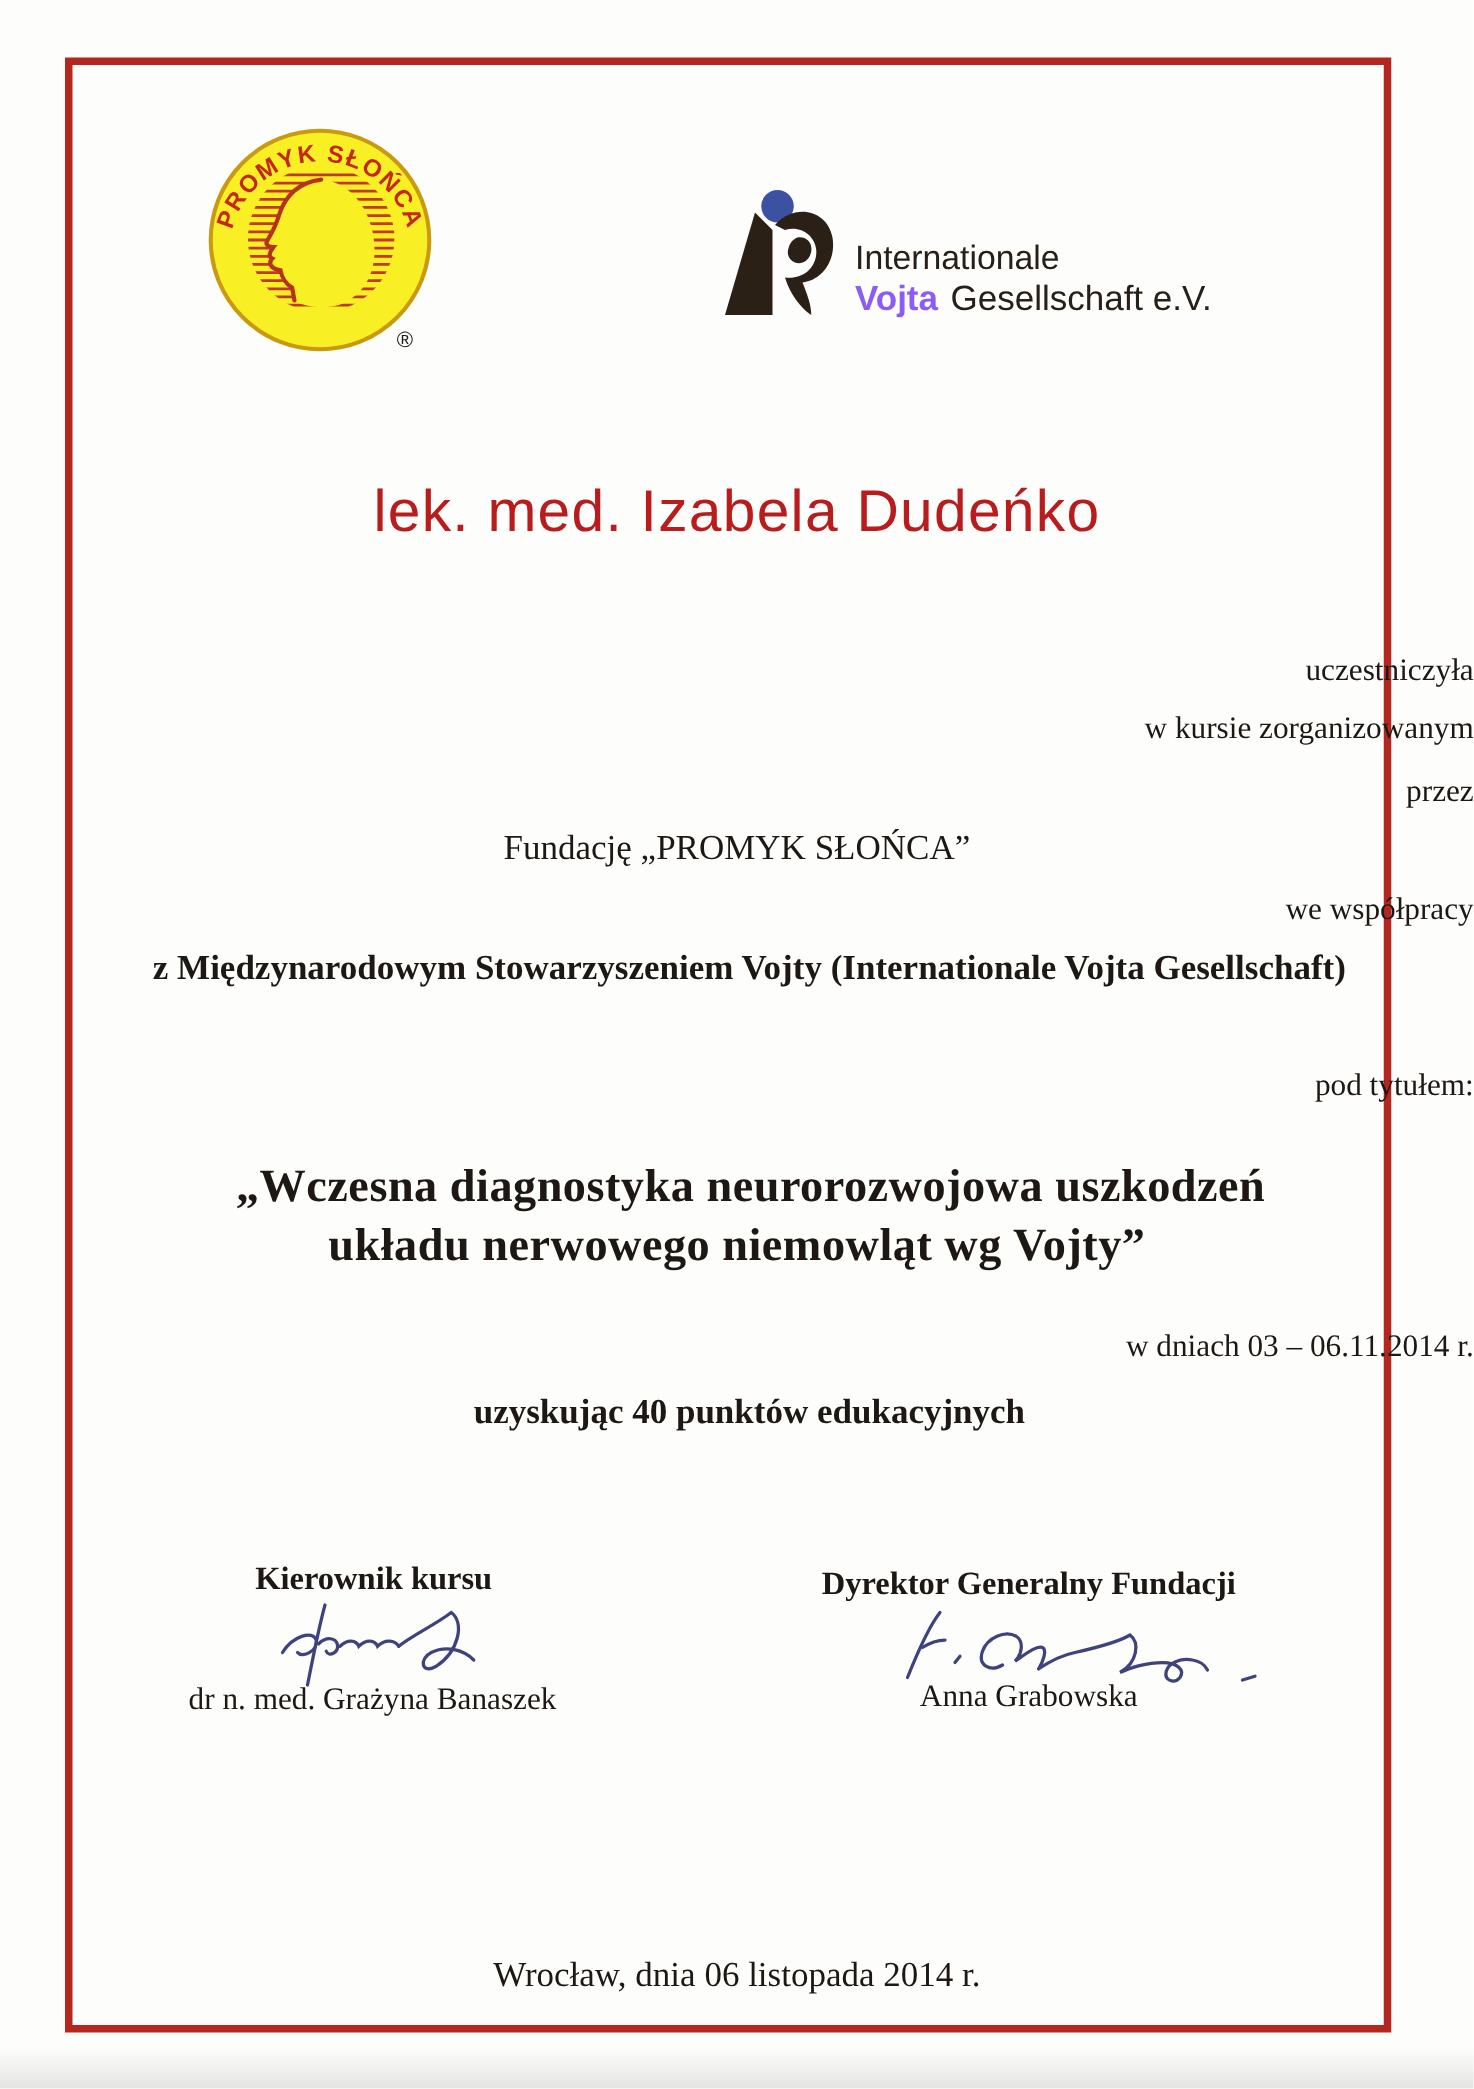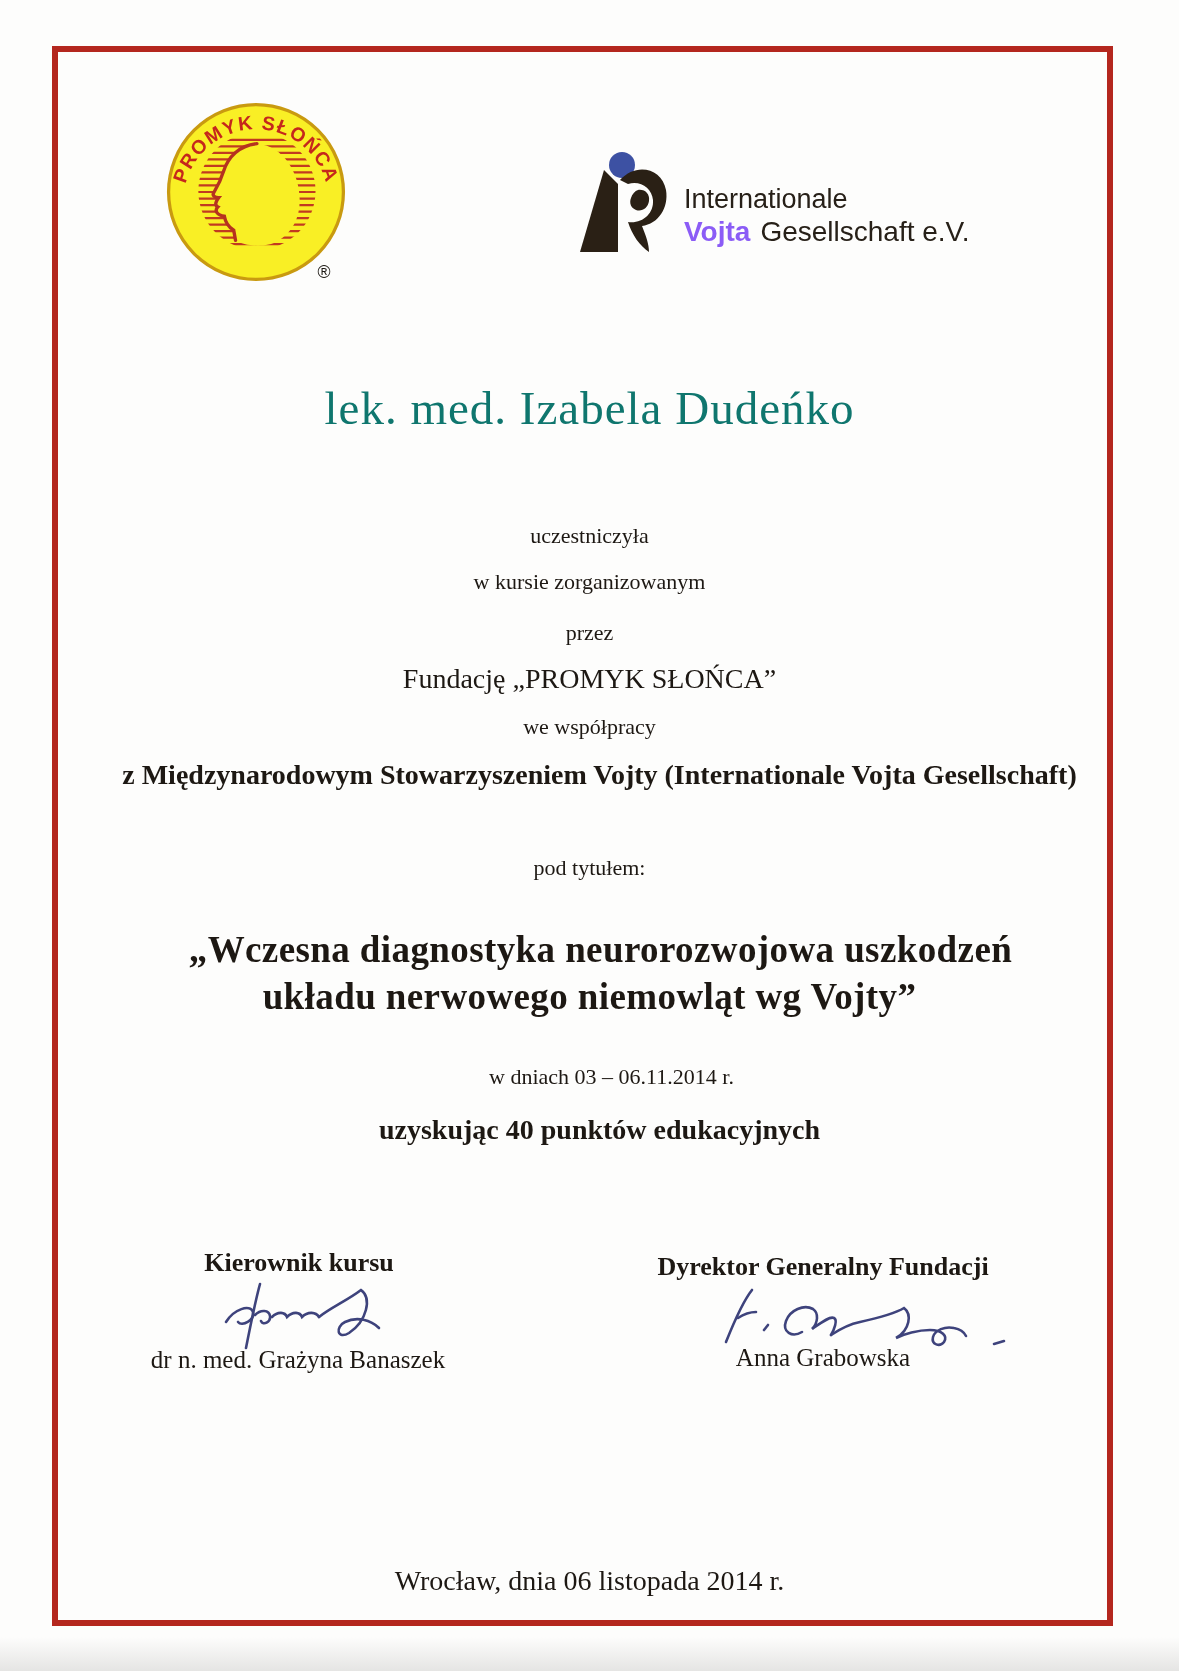--- a/index.html
+++ b/index.html
@@ -6,32 +6,32 @@
   #page{
     position:relative;width:1179px;height:1671px;
     background:#fdfdfc;overflow:hidden;
     font-family:"Liberation Serif",serif;color:#1d1813;
   }
   #frame{
     position:absolute;left:52px;top:46px;width:1061px;height:1580px;
     border:6px solid #b4271e;box-sizing:border-box;
   }
   .line{position:absolute;left:0;right:0;text-align:center;white-space:nowrap;}
-  .serif27{font-size:22px;}
+  .serif27{font-size:25px;text-align:right;}
   .serif28{font-size:28px;}
   .bold{font-weight:bold;padding-left:20px;}
   .recipient{
-    font-family:Liberation Serif, serif;font-size:47px;color:#0f766e;
+    font-family:Liberation Sans, sans-serif;font-size:47px;color:#b91c1c;
     letter-spacing:1px;
   }
   .course-title{font-size:37px;font-weight:bold;letter-spacing:.4px;}
   .sig-block{position:absolute;text-align:center;white-space:nowrap;}
   .sig-role{font-size:26px;font-weight:bold;}
   .sig-name{font-size:25px;}
-  .vojta-logo{position:absolute;left:574px;top:150px;display:flex;align-items:center;}
+  .vojta-logo{position:absolute;left:574px;top:150px;display:flex;align-items:flex-end;}
   .vojta-text{margin-left:14px;margin-top:26px;font-family:"Liberation Sans",sans-serif;line-height:1.2;}
   .vojta-line1{font-size:27px;color:#272018;}
   .vojta-line2{font-size:28px;color:#272018;}
   .vojta-word-bold{font-weight:bold;color:#8b5cf6;}
   .vojta-word-rest{margin-left:10px;}
   .bottom-shade{
     position:absolute;left:0;right:0;bottom:0;height:34px;
     background:linear-gradient(to bottom,rgba(120,118,115,0) 0%,rgba(120,118,115,.18) 100%);
     pointer-events:none;
   }

